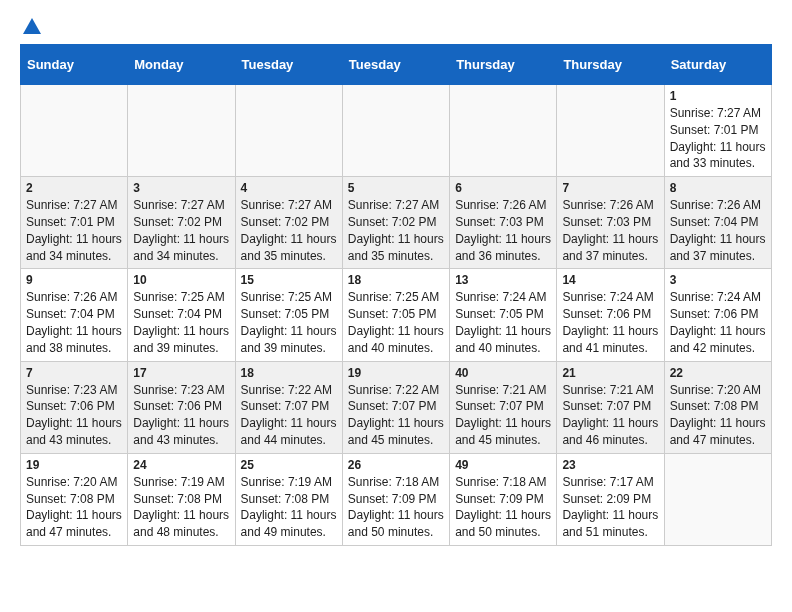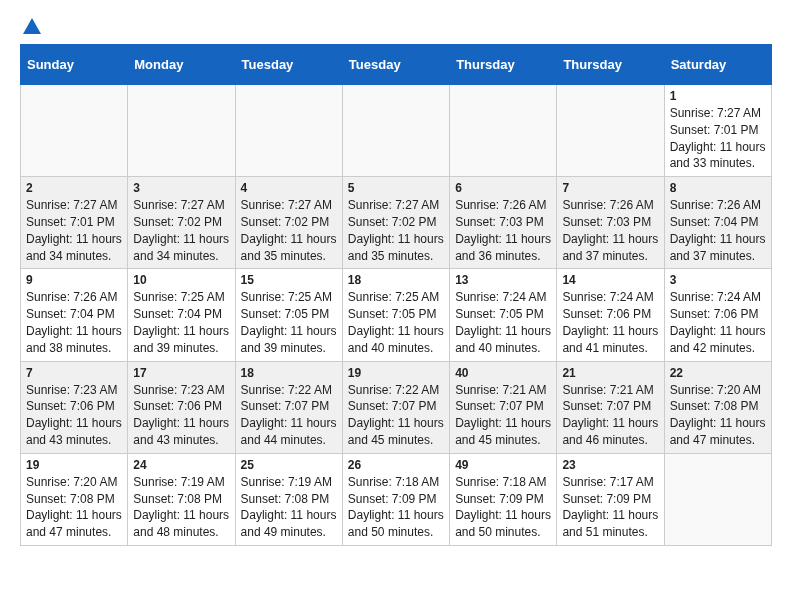--- a/index.html
+++ b/index.html
@@ -314,21 +314,21 @@
           <td>
             <span class="day-num">49</span>
             <div class="day-info" style="white-space: pre-line;">Sunrise: 7:18 AM
 Sunset: 7:09 PM
 Daylight: 11 hours
 and 50 minutes.</div>
           </td>
           <td>
             <span class="day-num">23</span>
             <div class="day-info" style="white-space: pre-line;">Sunrise: 7:17 AM
-Sunset: 7:09 PM
+Sunset: 2:09 PM
 Daylight: 11 hours
 and 51 minutes.</div>
           </td>
           <td class="empty"></td>
         </tr>
       </tbody>
   </table>
 </div>
 
 </body></html>

